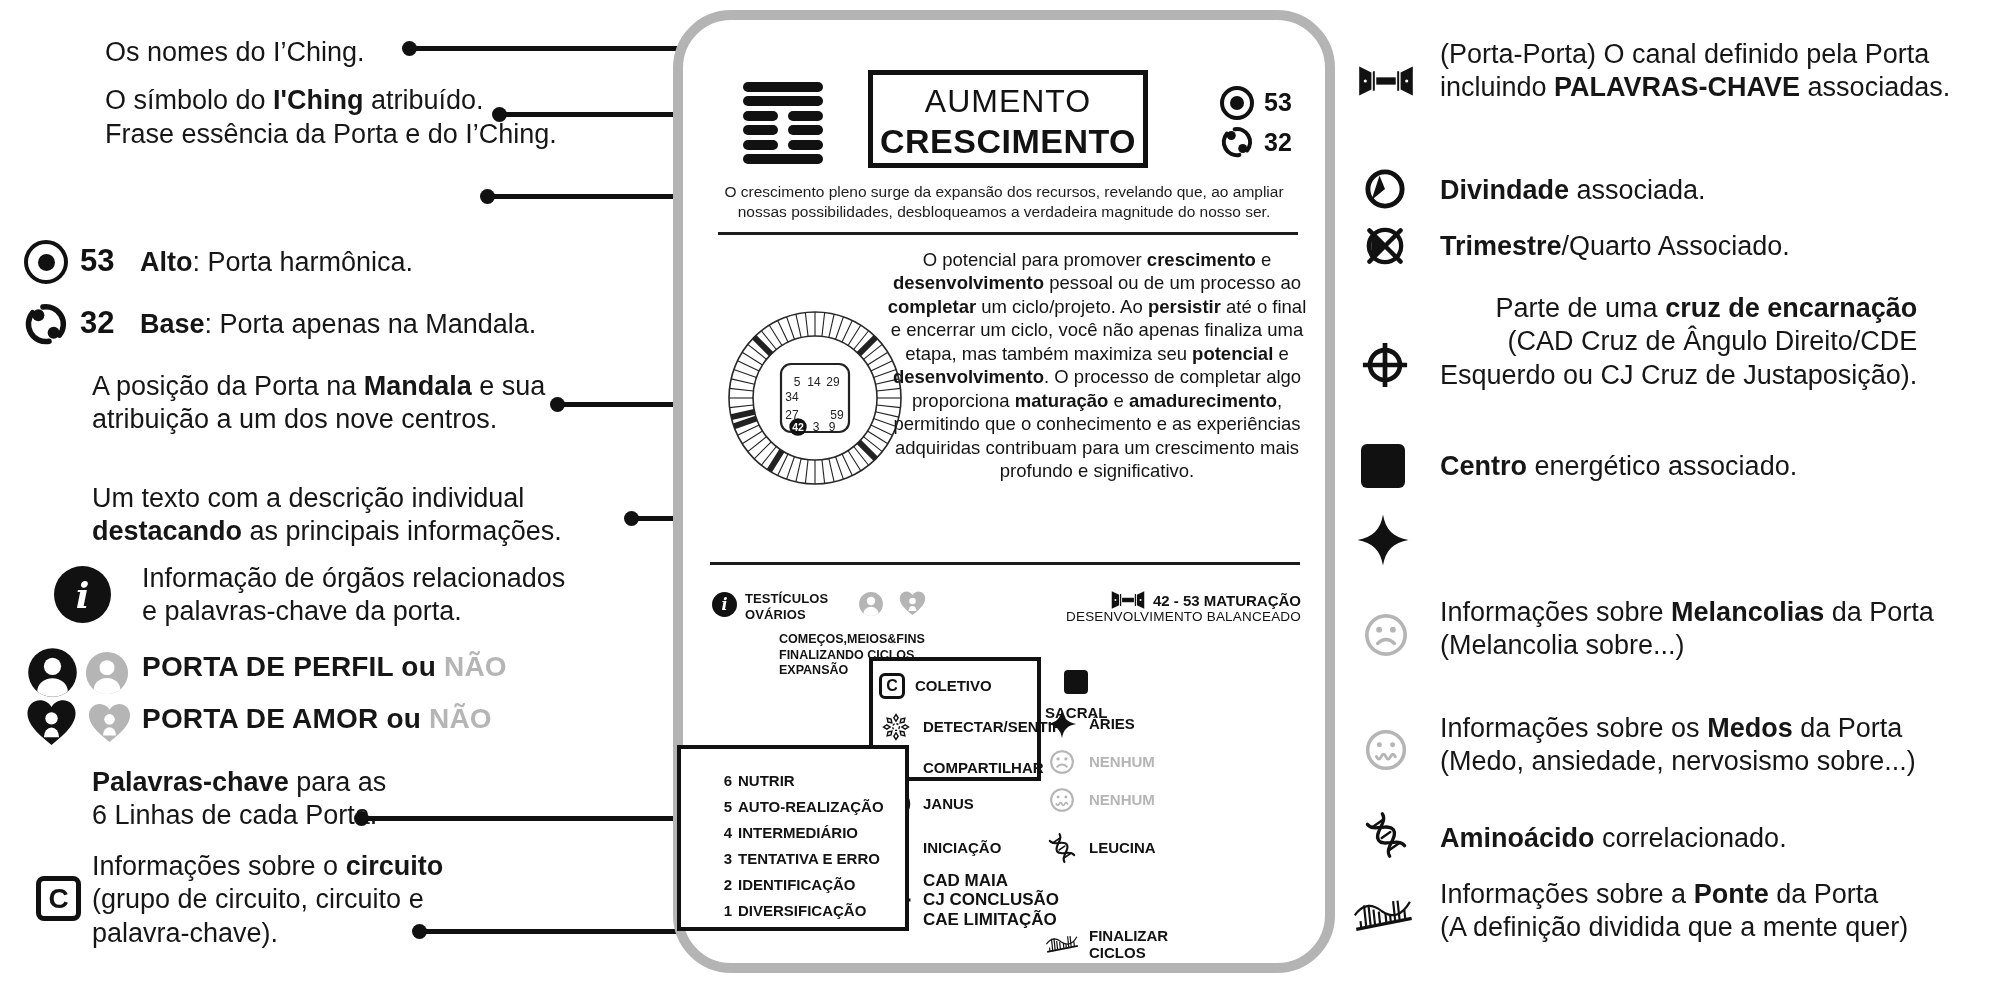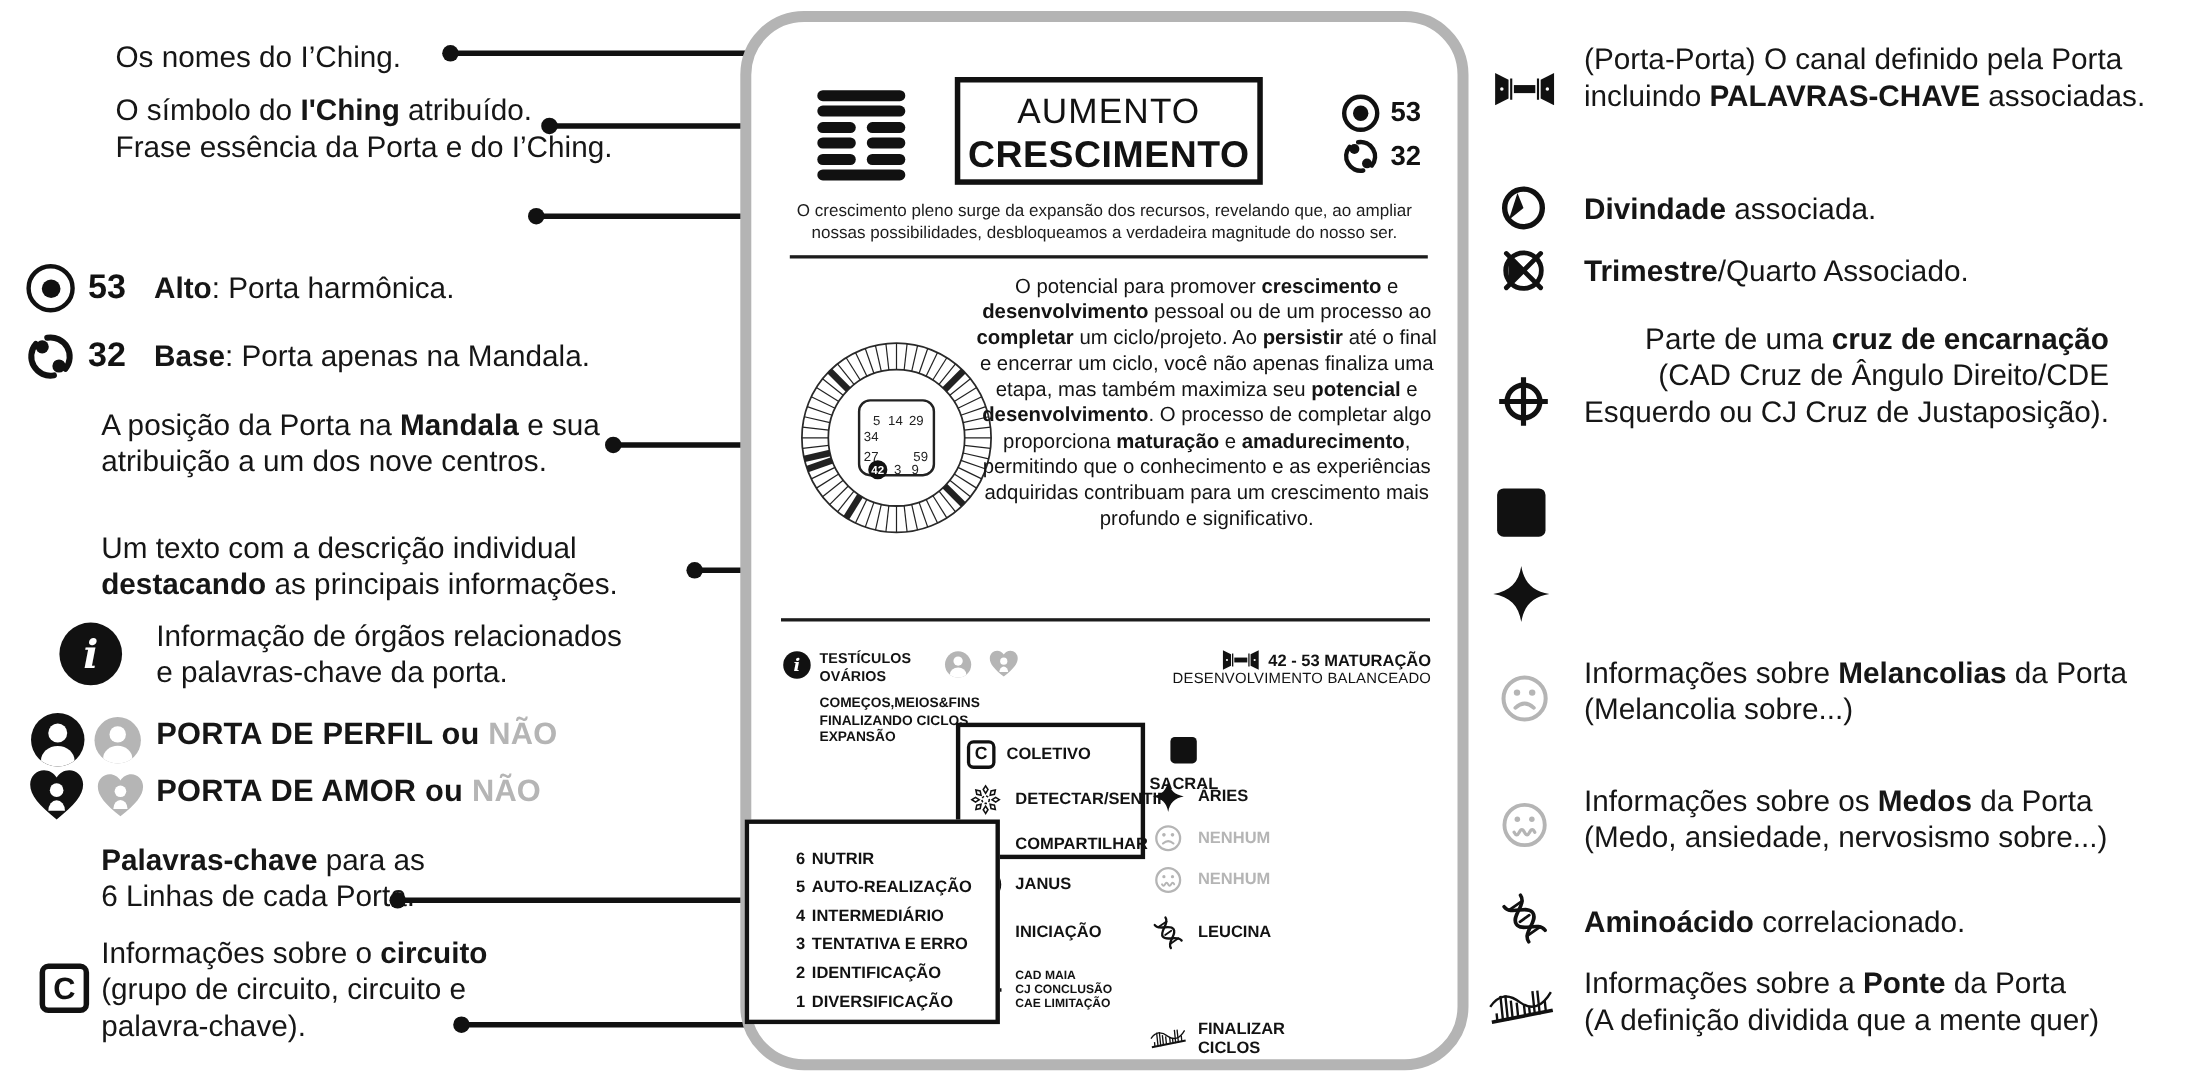--- a/index.html
+++ b/index.html
@@ -25,30 +25,30 @@
   .hexrow{width:80px;height:10px;background:#111;border-radius:5px;margin-bottom:4.4px;}
   .hexrow.broken{background:none;display:flex;justify-content:space-between;}
   .hexrow.broken i{display:block;width:35px;height:10px;background:#111;border-radius:5px;}
   .essence{position:absolute;left:20px;top:162px;width:602px;text-align:center;
            font-size:15.5px;line-height:1.3;white-space:pre-line;color:#1c1c1c;}
   .sep{position:absolute;height:3px;background:#1c1c1c;}
   .desc{position:absolute;left:200px;top:228px;width:428px;text-align:center;
         font-size:18.5px;line-height:1.27;color:#141414;}
   .desc .b{font-weight:700;}
   .smallhead{font-size:13px;font-weight:700;line-height:1.2;white-space:pre-line;letter-spacing:.1px;}
-  .kw{font-size:12.5px;font-weight:700;line-height:1.25;white-space:pre-line;}
+  .kw{font-size:12.5px;font-weight:700;line-height:1.25;white-space:pre-line;margin-left:34px;}
   .chanblock{position:absolute;right:24px;top:571px;text-align:right;}
   .chanrow{display:flex;align-items:center;justify-content:flex-end;gap:8px;}
   .chantitle{font-size:15px;font-weight:700;}
   .chansub{font-size:13.5px;letter-spacing:.2px;}
   .circuitbox{position:absolute;left:186px;top:637px;width:172px;height:124px;box-sizing:border-box;
               border:4px solid #111;}
   .crow{position:absolute;display:flex;align-items:center;gap:10px;height:32px;}
   .crow .lbl{font-size:15px;font-weight:700;white-space:pre-line;line-height:1.15;}
-  .crow .lbl.small{font-size:11px;}
+  .crow .lbl.small{font-size:17px;}
   .cico{width:34px;display:flex;justify-content:center;align-items:center;flex:none;}
   .linesbox{position:absolute;left:-6px;top:725px;width:232px;height:186px;box-sizing:border-box;
             border:4px solid #111;background:#fff;}
   .linerow{display:flex;gap:6px;font-size:15px;font-weight:700;line-height:26px;}
   .linerow .n{width:18px;text-align:right;flex:none;}
   .cbox{box-sizing:border-box;border:3.5px solid #111;border-radius:7px;display:flex;
         align-items:center;justify-content:center;font-weight:700;background:#fff;}
   .infocirc{border-radius:50%;background:#111;color:#fff;display:flex;align-items:center;
             justify-content:center;font-family:"DejaVu Serif", serif;font-style:italic;font-weight:700;}
   .altoicon{box-sizing:border-box;border-radius:50%;border:4.5px solid #111;display:flex;
@@ -552,20 +552,21 @@
       <path d="M20 3 V37 M3 20 H37" stroke="#111" stroke-width="3.6"></path>
       </svg>
   </span>
   <div class="note" style="left:1440px;top:292px;text-align:right;"><span>Parte de uma </span><span class="b">cruz de encarnação</span><span>
 (CAD Cruz de Ângulo Direito/CDE
  Esquerdo ou CJ Cruz de Justaposição).</span></div>
 
   <span class="iconbox" style="left:1360px;top:443px;width:46px;height:46px;">
       <span class="sq" style="width:44px;height:44px;border-radius:6px;"></span>
     </span>
+  <div class="note" style="left:1440px;top:450px;"><span class="b">Centro</span><span> energético associado.</span></div>
 
   <span class="iconbox" style="left:1356px;top:513px;width:54px;height:54px;">
     <svg width="54" height="54" viewBox="0 0 36 36">
         <path d="M18 1 C19.6 11 25 16.4 35 18 C25 19.6 19.6 25 18 35 C16.4 25 11 19.6 1 18 C11 16.4 16.4 11 18 1 Z" fill="#111"></path>
       </svg>
   </span>
 
   <span class="iconbox" style="left:1363px;top:612px;width:46px;height:46px;">
     <svg width="46" height="46" viewBox="0 0 30 30">
         <circle cx="15" cy="15" r="12.5" fill="none" stroke="#b5b5b5" stroke-width="2.4"></circle>

